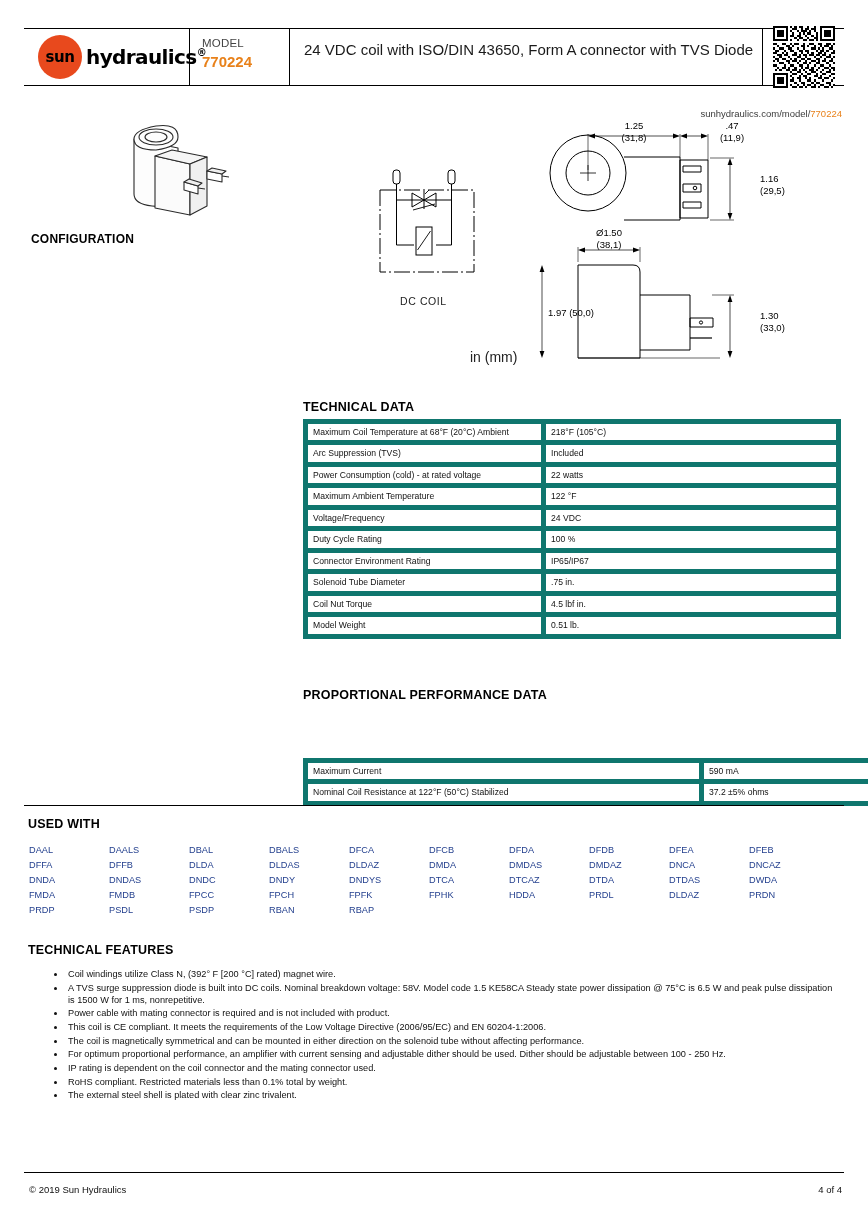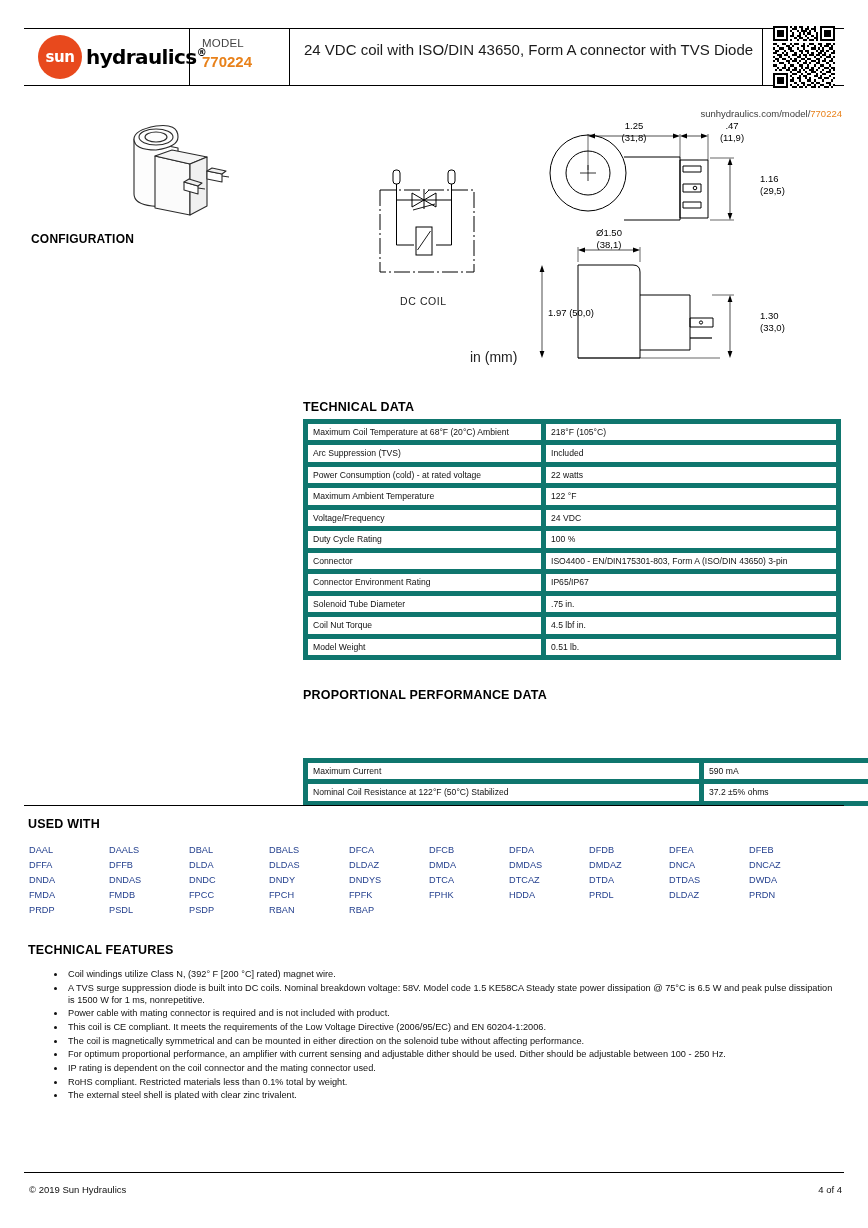--- a/index.html
+++ b/index.html
@@ -26,21 +26,21 @@
     border-right: 1.4px solid #000;
   }
   .logo-wrap { display: flex; align-items: center; }
   .logo-dot {
     width: 44px; height: 44px; border-radius: 50%;
     background: #e8491d;
     display: flex; align-items: center; justify-content: center;
     margin-right: 4px;
   }
   .logo-sun {
-    color: #ffffff; font-weight: bold; font-size: 15px;
+    color: #000000; font-weight: bold; font-size: 15px;
     letter-spacing: -0.5px; font-family: "DejaVu Sans", sans-serif;
   }
   .logo-word {
     font-weight: bold; font-size: 20px; letter-spacing: -0.6px;
     font-family: "DejaVu Sans", sans-serif; color: #000;
   }
   .logo-reg { font-size: 10px; vertical-align: super; }
 
   .hdr-model {
     width: 100px; padding-left: 12px; padding-top: 8px;
@@ -341,24 +341,20 @@
           <td class="k">Maximum Ambient Temperature</td>
           <td>122 °F</td>
         </tr>
         <tr>
           <td class="k">Voltage/Frequency</td>
           <td>24 VDC</td>
         </tr>
         <tr>
           <td class="k">Duty Cycle Rating</td>
           <td>100 %</td>
-        </tr>
-        <tr>
-          <td class="k">Connector</td>
-          <td>ISO4400 - EN/DIN175301-803, Form A (ISO/DIN 43650) 3-pin</td>
         </tr>
         <tr>
           <td class="k">Connector Environment Rating</td>
           <td>IP65/IP67</td>
         </tr>
         <tr>
           <td class="k">Solenoid Tube Diameter</td>
           <td>.75 in.</td>
         </tr>
         <tr>

